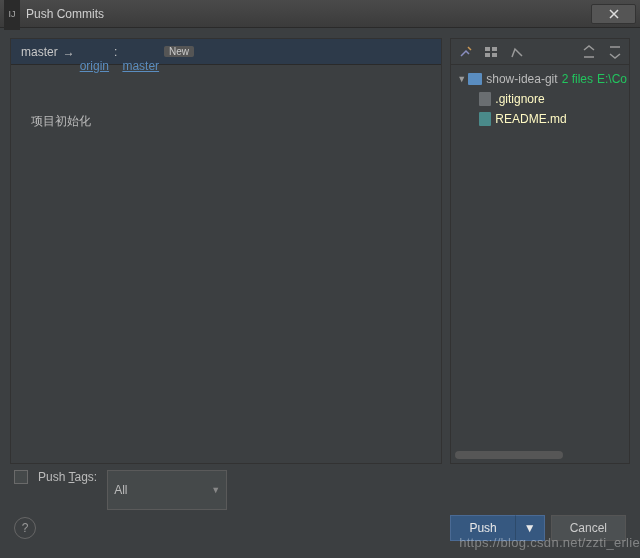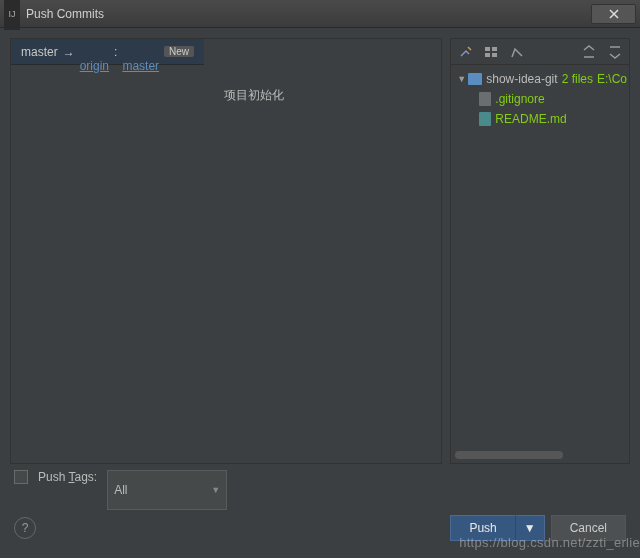--- a/index.html
+++ b/index.html
@@ -47,21 +47,21 @@
       display: flex;
       gap: 8px;
       flex: 1;
       min-height: 0;
     }
     .left-panel {
       width: 477px;
       border: 1px solid #323232;
       background: #3c3f41;
       display: flex;
-      flex-direction: row;
+      flex-direction: column;
     }
     .branch-bar {
       height: 26px;
       background: #2d3a4a;
       border-bottom: 1px solid #2a2a2a;
       display: flex;
       align-items: center;
       padding: 0 10px;
       gap: 5px;
       color: #c7c7c7;
@@ -107,22 +107,22 @@
       height: 20px;
       white-space: nowrap;
       padding-left: 4px;
     }
     .tree-row.indent1 { padding-left: 26px; }
     .chevron { color: #9a9a9a; margin-right: 2px; font-size: 9px; }
     .folder-icon { width: 14px; height: 12px; background: #5a8dc0; border-radius: 1px; margin-right: 4px; }
     .file-icon { width: 12px; height: 14px; background: #6a6e71; margin-right: 4px; border-radius: 1px; }
     .file-icon.md { background: #4a8a8a; }
     .tree-label { color: #bbbbbb; }
-    .tree-label.green { color: #84cc16; }
-    .tree-meta { color: #84cc16; margin-left: 4px; }
+    .tree-label.green { color: #fef9c3; }
+    .tree-meta { color: #22c55e; margin-left: 4px; }
     .hscroll-track {
       position: absolute;
       bottom: 4px; left: 4px; right: 4px;
       height: 8px;
     }
     .hscroll-thumb {
       width: 108px; height: 8px;
       background: #565656;
       border-radius: 4px;
     }

